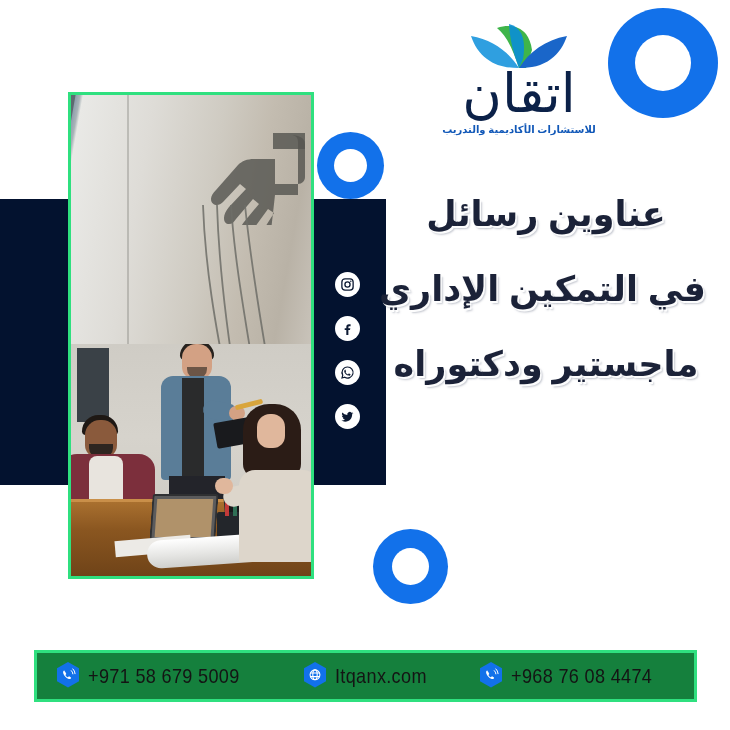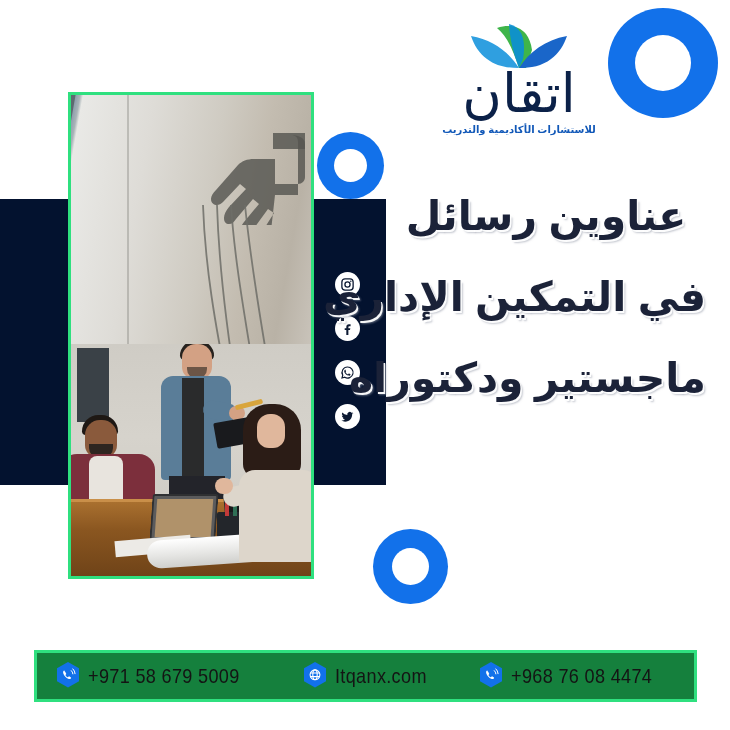--- a/index.html
+++ b/index.html
@@ -300,21 +300,21 @@
   #headline{
     position:absolute;
     right:24px; top:196px;
     width:320px;
     z-index:5;
     direction:rtl;
     text-align:center;
   }
   #headline .line{
     display:block;
-    font-size:41px;
+    font-size:35px;
     font-weight:700;
     color:#1b2238;
     line-height:1.0;
     margin-bottom:40px;
     text-shadow:1.5px 1.5px 0 rgba(255,255,255,.95),
                 2.5px 2.5px 2px rgba(150,155,170,.55);
     white-space:nowrap;
   }
   #headline .line:last-child{ margin-bottom:0; }
 

